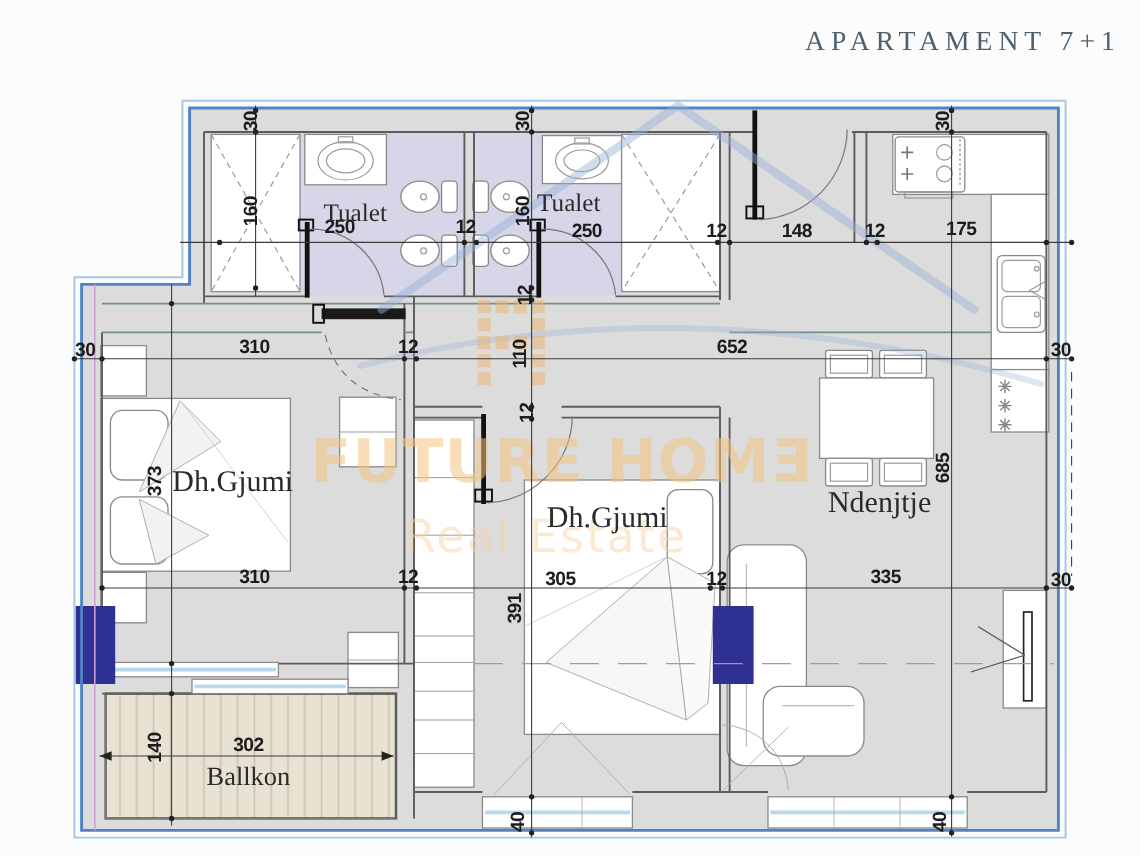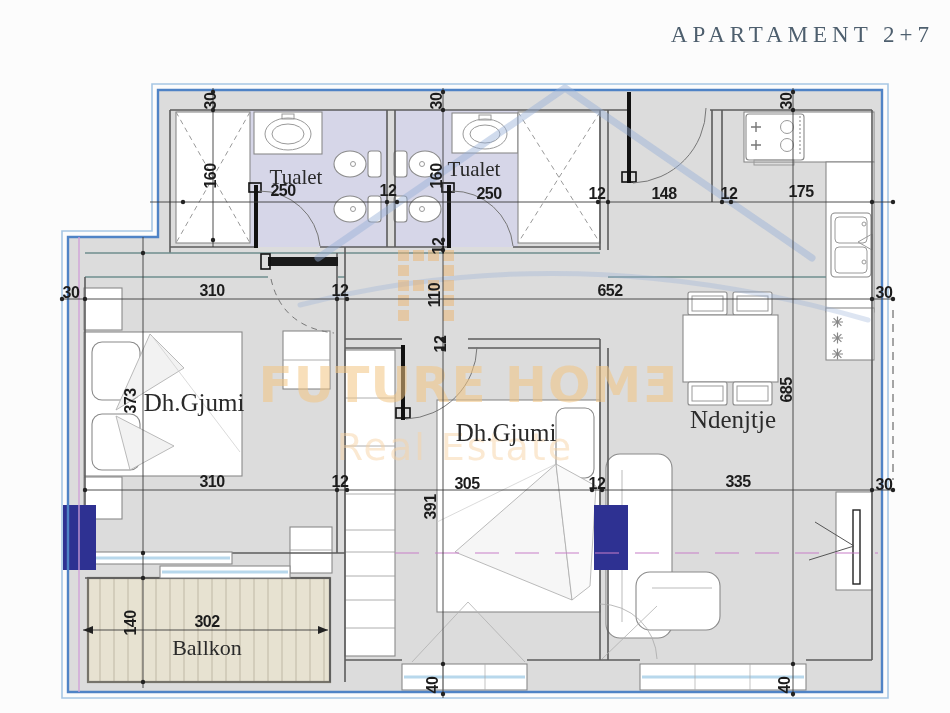--- a/index.html
+++ b/index.html
@@ -24,21 +24,21 @@
         text-anchor:middle;dominant-baseline:central;}
   .wm-main{font-family:"DejaVu Sans",sans-serif;font-weight:bold;font-size:50px;
         fill:rgba(243,196,130,0.55);text-anchor:middle;letter-spacing:1px;}
   .wm-sub{font-family:"DejaVu Sans",sans-serif;font-size:38px;
         fill:rgba(246,210,160,0.48);text-anchor:middle;letter-spacing:2px;}
 </style>
 </head>
 <body>
 
 <div class="page">
-  <div class="plan-title">APARTAMENT  2+7</div>
+  <div class="plan-title">APARTAMENT  7+1</div>
 
   <svg width="950" height="713" viewBox="0 0 950 713">
     <defs>
       <pattern id="deck" width="14" height="12" patternUnits="userSpaceOnUse">
         <rect width="14" height="12" fill="#e7e2d1"></rect>
         <line x1="2" y1="0" x2="2" y2="12" stroke="#cbc5b2" stroke-width="1.4"></line>
       </pattern>
     </defs>
 
     <g>

